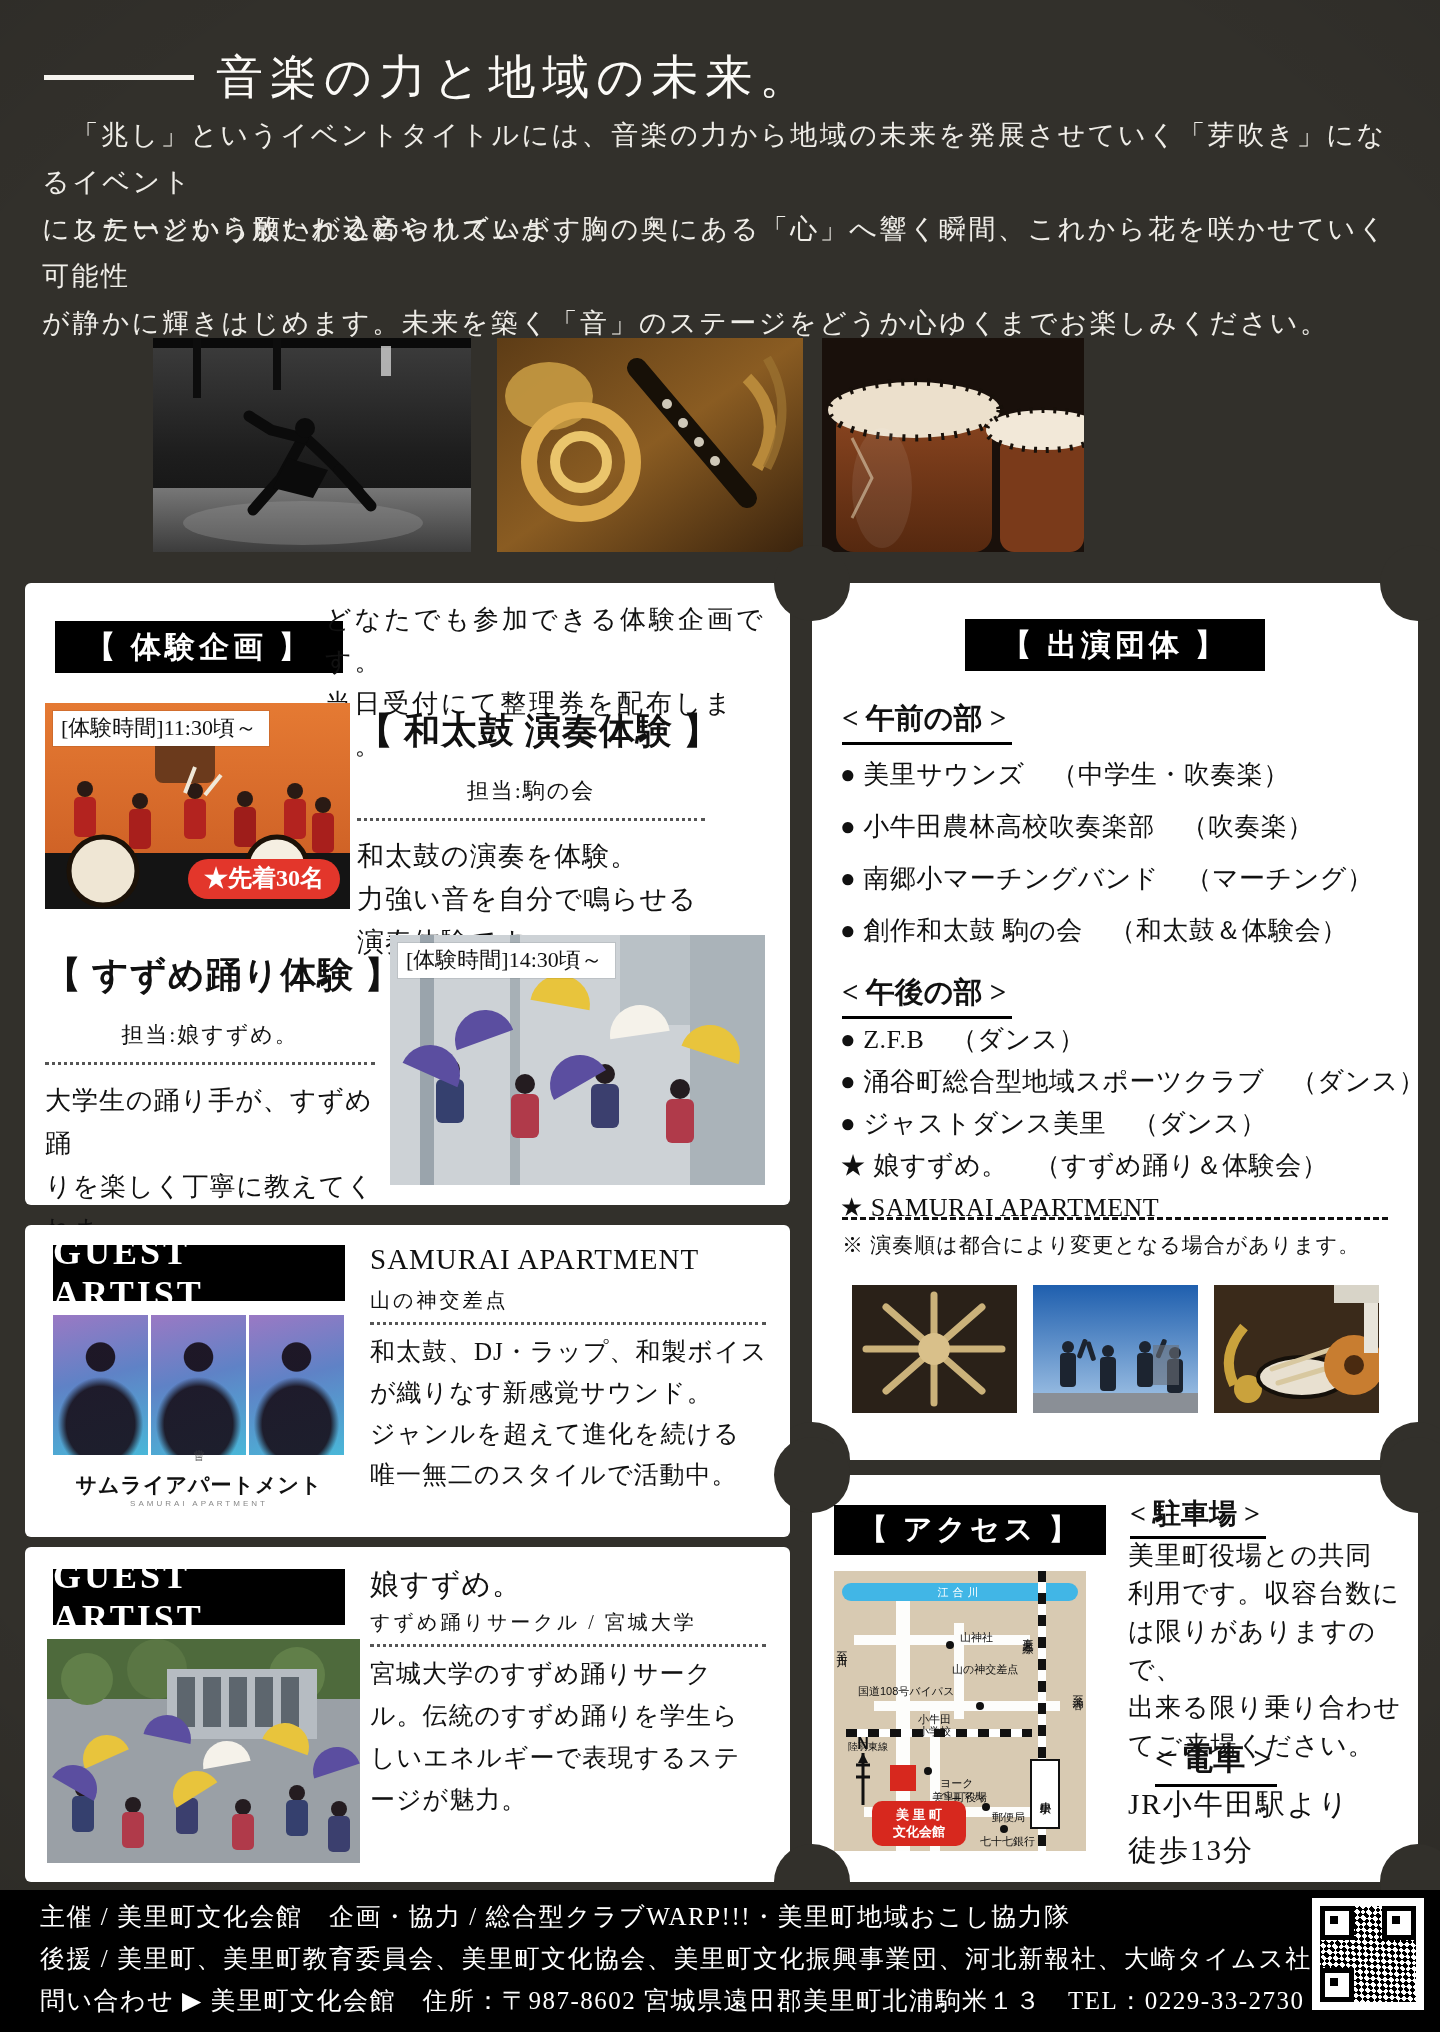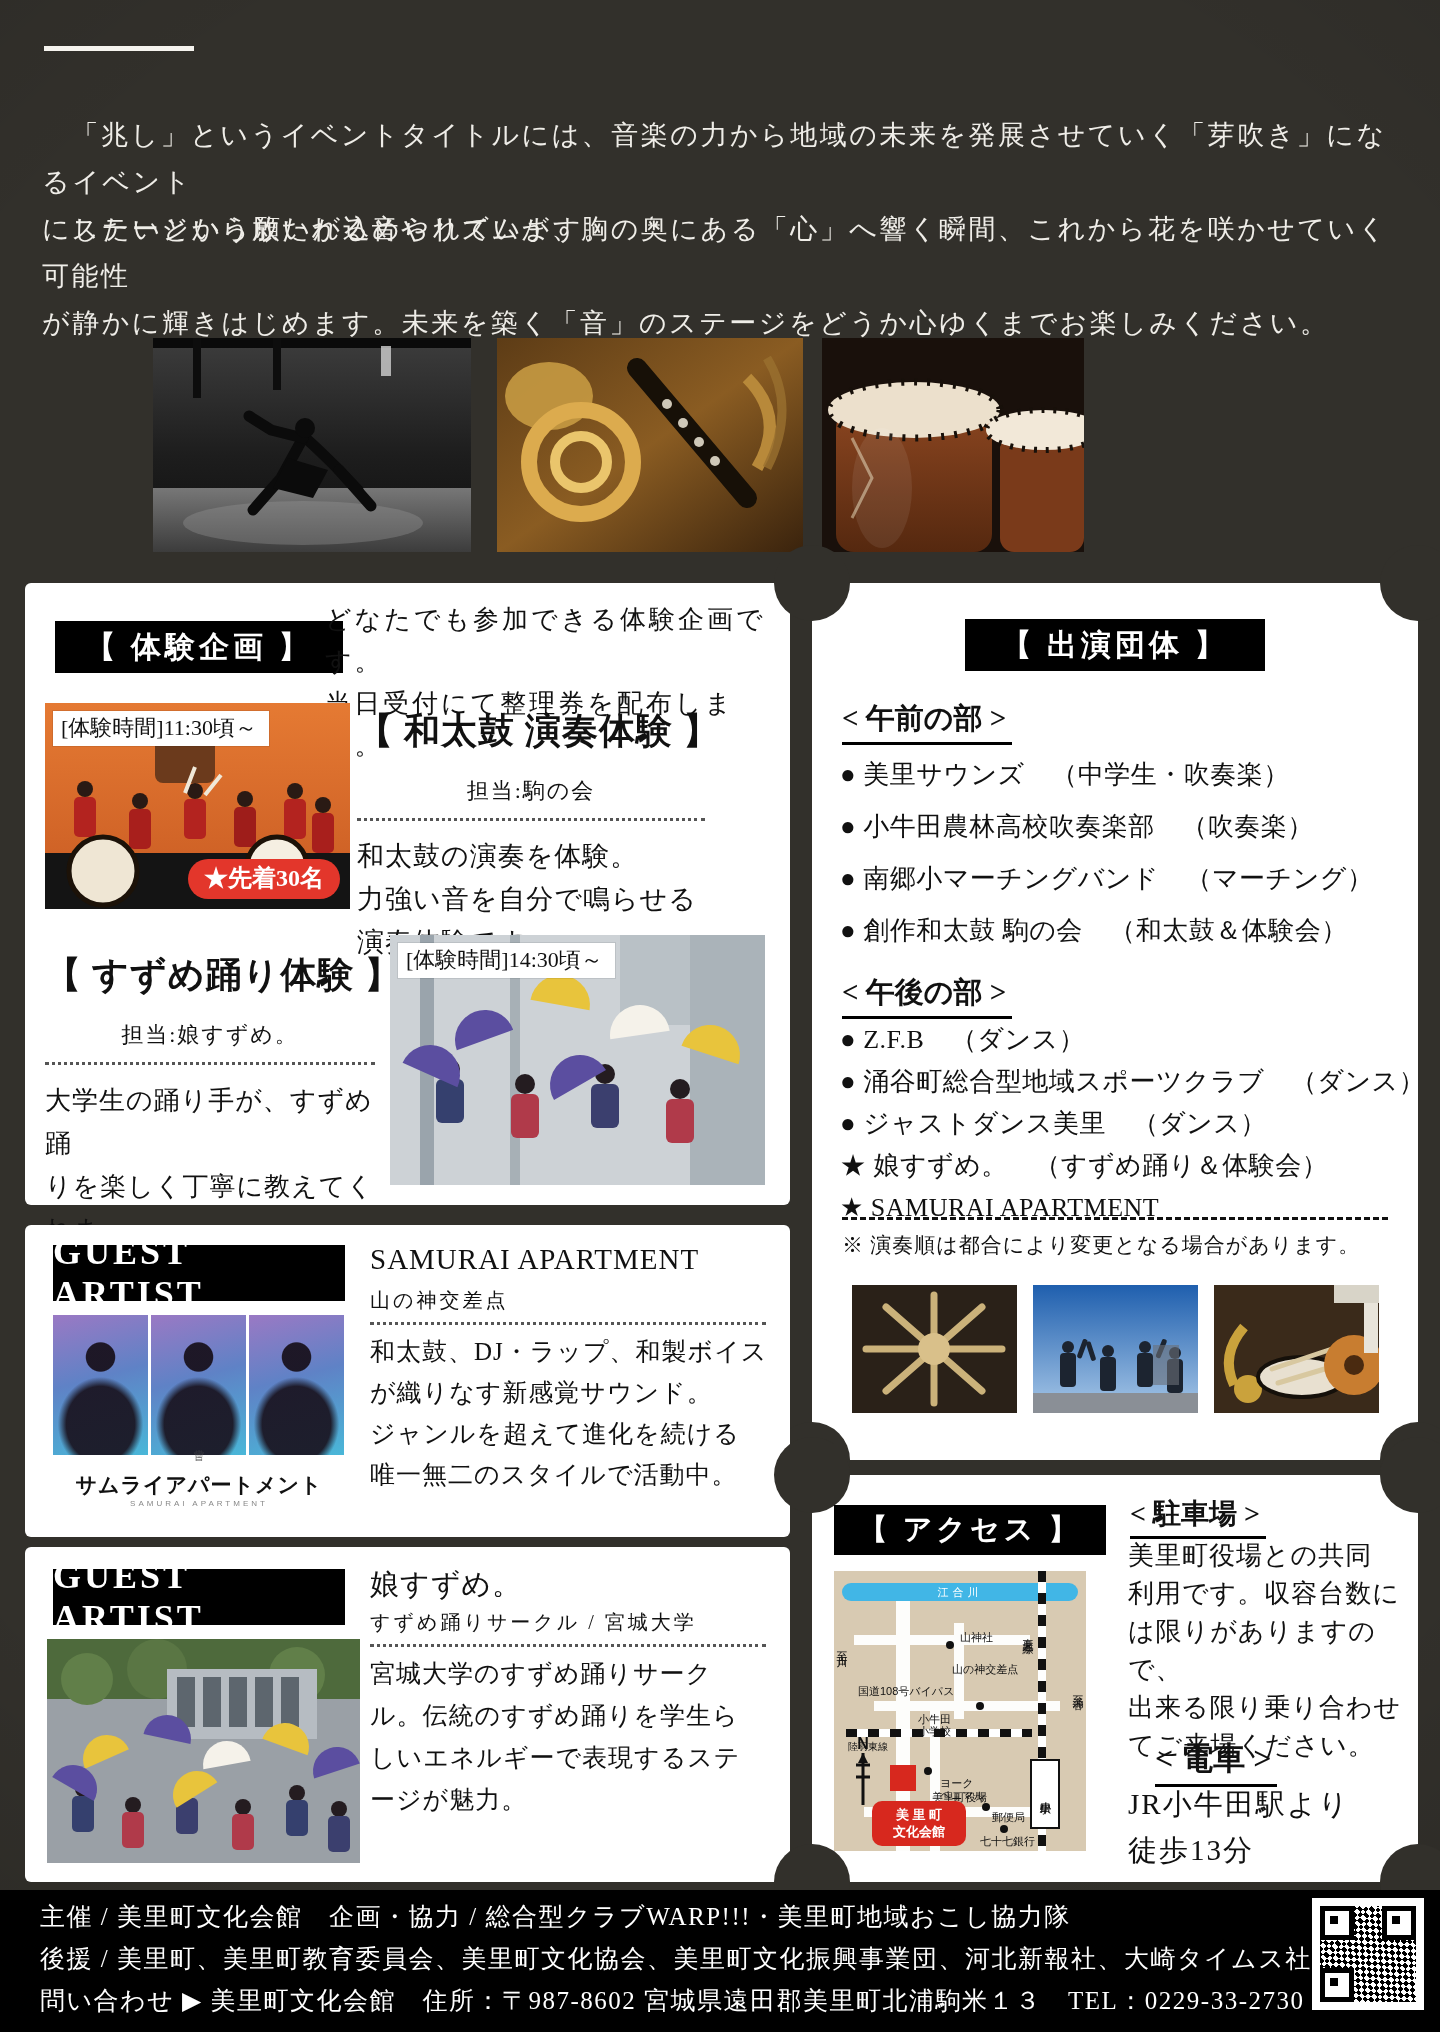--- a/index.html
+++ b/index.html
@@ -102,20 +102,21 @@
   .finder::after{content:"";position:absolute;left:5px;top:5px;width:8px;height:8px;background:#000;}
   .finder.f1{left:8px;top:8px}.finder.f2{right:8px;top:8px}.finder.f3{left:8px;bottom:8px}
 </style>
 </head>
 <body>
 
 <div id="poster">
 
   <div class="title-row">
     <span class="title-dash"></span>
+    <h1 class="title-text" style="margin:0;font-weight:500;">音楽の力と地域の未来。</h1>
   </div>
   <p class="intro-para" style="top:112px;margin:0;">　「兆し」というイベントタイトルには、音楽の力から地域の未来を発展させていく「芽吹き」になるイベント
 にしたいという願いが込められています。</p>
   <p class="intro-para" style="top:206px;margin:0;">　ステージから放たれる音やリズムが、胸の奥にある「心」へ響く瞬間、これから花を咲かせていく可能性
 が静かに輝きはじめます。未来を築く「音」のステージをどうか心ゆくまでお楽しみください。</p>
 
   <div class="top-photo" style="left:153px;width:318px;">
     <svg viewBox="0 0 318 214" preserveAspectRatio="none">
       <defs>
         <linearGradient id="pd1" x1="0" y1="0" x2="0" y2="1">

